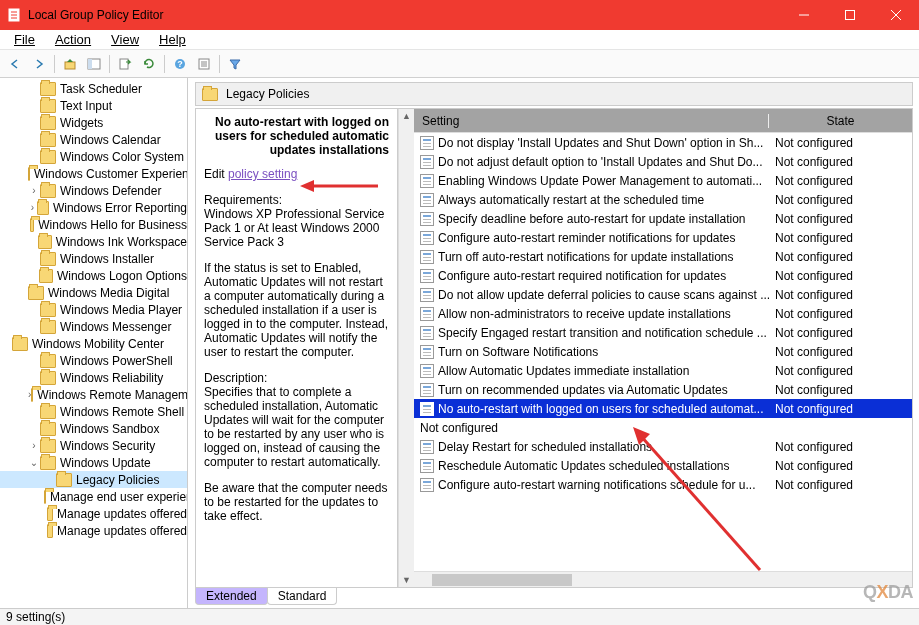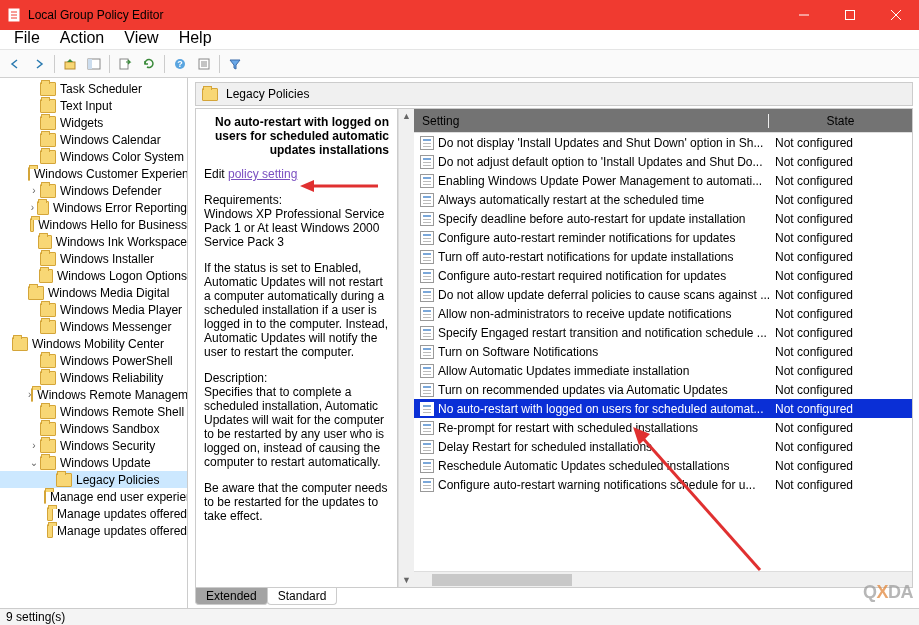--- a/index.html
+++ b/index.html
@@ -4,21 +4,21 @@
 <style>
 * { box-sizing: border-box; margin: 0; padding: 0; font-family: "Segoe UI", Tahoma, sans-serif; }
 html, body { width: 919px; height: 625px; overflow: hidden; background: #fff; }
 
 .titlebar { height: 30px; background: #f03a30; color: #000000; display: flex; align-items: center; padding-left: 6px; }
 .titlebar .app-icon { width: 16px; height: 16px; margin-right: 6px; display: inline-flex; align-items: center; justify-content: center; }
 .titlebar .title { font-size: 12px; flex: 1; }
 .titlebar .win-buttons { display: flex; }
 .titlebar .win-btn { width: 46px; height: 30px; display: flex; align-items: center; justify-content: center; font-size: 12px; }
 
-.menubar { height: 20px; display: flex; align-items: flex-end; padding: 0 4px; font-size: 16px; border-bottom: 1px solid #e5e5e5; }
+.menubar { height: 20px; display: flex; align-items: flex-start; padding: 0 4px; font-size: 13px; border-bottom: 1px solid #e5e5e5; text-decoration: underline; }
 .menubar span { padding: 2px 10px; }
 
 .toolbar { height: 28px; display: flex; align-items: center; gap: 2px; padding: 0 4px; border-bottom: 1px solid #d0d0d0; background: #fafafa; }
 .toolbar .tb-btn { width: 22px; height: 22px; display: flex; align-items: center; justify-content: center; border: 1px solid transparent; }
 .toolbar .sep { width: 1px; height: 18px; background: #ccc; margin: 0 2px; }
 
 .body { display: flex; height: 530px; }
 .tree-pane { width: 188px; border-right: 1px solid #ccc; overflow: hidden; background: #fff; padding-top: 2px; }
 .tree-item { display: flex; align-items: center; font-size: 12px; height: 17px; white-space: nowrap; cursor: default; }
 .tree-item .expander { width: 12px; text-align: center; color: #666; font-size: 10px; }
@@ -34,38 +34,38 @@
 
 .content-row { flex: 1; display: flex; margin: 0 6px; border: 1px solid #ccc; overflow: hidden; }
 .desc-pane { width: 202px; border-right: 1px solid #ccc; padding: 6px 8px; font-size: 12px; overflow: hidden; position: relative; }
 .desc-pane .heading { font-weight: bold; margin-bottom: 10px; text-align: right; }
 .desc-pane .edit-line { margin-bottom: 12px; }
 .desc-pane a { color: #7a4fc0; text-decoration: underline; }
 .desc-pane .section-title { margin-top: 4px; }
 .desc-pane p { margin-bottom: 12px; }
 
 .list-pane { flex: 1; display: flex; flex-direction: column; overflow: hidden; }
-.col-headers { display: flex; border-bottom: 1px solid #ddd; background: #737373; font-size: 12px; height: 24px; align-items: center; }
+.col-headers { display: flex; border-bottom: 1px solid #ddd; background: #a3a3a3; font-size: 12px; height: 24px; align-items: center; }
 .col-headers .col-setting { width: 355px; padding-left: 8px; border-right: 1px solid #eee; }
 .col-headers .col-state { flex: 1; text-align: center; }
 .list-body { flex: 1; overflow-y: hidden; }
 .list-row { display: flex; font-size: 12px; height: 19px; align-items: center; cursor: default; }
 .list-row .cell-setting { width: 355px; padding-left: 6px; display: flex; align-items: center; gap: 4px; white-space: nowrap; overflow: hidden; }
 .list-row .cell-state { flex: 1; padding-left: 6px; }
 .list-row.selected { background: #0a2fd6; color: #fff; }
 .list-row .policy-icon { width: 14px; height: 14px; border: 1px solid #999; background: #fff; position: relative; flex-shrink: 0; }
 .list-row .policy-icon::before { content: ""; position: absolute; left: 2px; top: 2px; right: 2px; height: 2px; background: #7aa7d9; }
 .list-row .policy-icon::after { content: ""; position: absolute; left: 2px; top: 6px; right: 2px; bottom: 2px; background: repeating-linear-gradient(#bbb 0, #bbb 1px, transparent 1px, transparent 3px); }
 .list-row.selected .policy-icon { border-color: #fff; }
 .hscroll { height: 16px; border-top: 1px solid #ddd; background: #f0f0f0; position: relative; }
 .hscroll .thumb { position: absolute; left: 18px; top: 2px; height: 12px; width: 140px; background: #c8c8c8; }
 
 .tabs { display: flex; margin: 0 6px; font-size: 12px; height: 20px; align-items: flex-start; }
 .tab { border: 1px solid #ccc; border-top: none; padding: 1px 10px; background: #fff; border-radius: 0 0 4px 4px; margin-right: -1px; }
-.tab.active { background: #a3a3a3; }
+.tab.active { background: #c4b5fd; }
 
 .statusbar { height: 19px; border-top: 1px solid #ccc; font-size: 12px; padding: 1px 6px; background: #f4f4f4; }
 
 .arrow-red { position: absolute; pointer-events: none; }
 .arrow1 { left: 300px; top: 176px; }
 .arrow2 { left: 625px; top: 425px; }
 
 .vscroll-handle { width:16px; background:#f0f0f0; border-left:1px solid #ddd; display:flex; flex-direction:column; align-items:center; }
 .vscroll-handle .up, .vscroll-handle .down { font-size:9px; color:#666; padding:2px 0; }
 
@@ -409,21 +409,21 @@
             <div class="list-row">
               <div class="cell-setting">
                 <span class="policy-icon"></span>
                 <span>Do not allow update deferral policies to cause scans against ...</span>
               </div>
               <div class="cell-state">Not configured</div>
             </div>
             <div class="list-row">
               <div class="cell-setting">
                 <span class="policy-icon"></span>
-                <span>Allow non-administrators to receive update notifications</span>
+                <span>Allow non-administrators to receive update installations</span>
               </div>
               <div class="cell-state">Not configured</div>
             </div>
             <div class="list-row">
               <div class="cell-setting">
                 <span class="policy-icon"></span>
                 <span>Specify Engaged restart transition and notification schedule ...</span>
               </div>
               <div class="cell-state">Not configured</div>
             </div>
@@ -449,24 +449,20 @@
               <div class="cell-state">Not configured</div>
             </div>
             <div class="list-row selected">
               <div class="cell-setting">
                 <span class="policy-icon"></span>
                 <span>No auto-restart with logged on users for scheduled automat...</span>
               </div>
               <div class="cell-state">Not configured</div>
             </div>
             <div class="list-row">
-              <div class="cell-setting">
-                <span class="policy-icon"></span>
-                <span>Re-prompt for restart with scheduled installations</span>
-              </div>
               <div class="cell-state">Not configured</div>
             </div>
             <div class="list-row">
               <div class="cell-setting">
                 <span class="policy-icon"></span>
                 <span>Delay Restart for scheduled installations</span>
               </div>
               <div class="cell-state">Not configured</div>
             </div>
             <div class="list-row">

